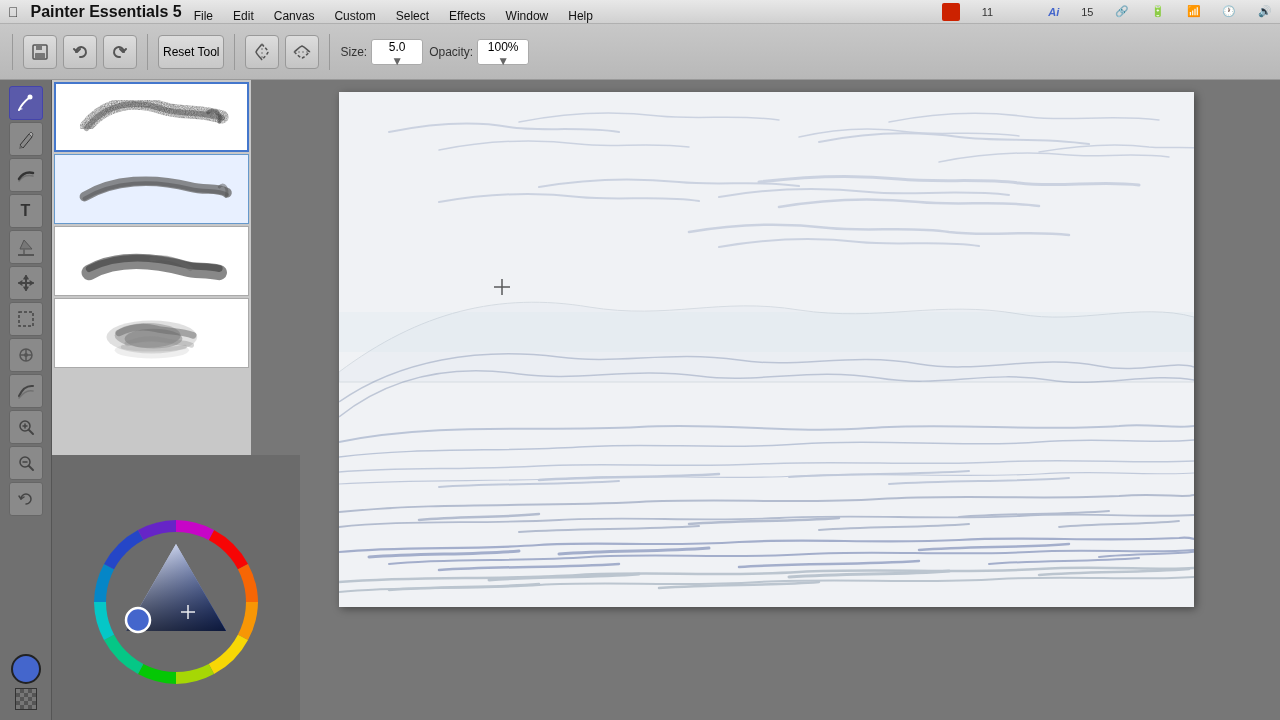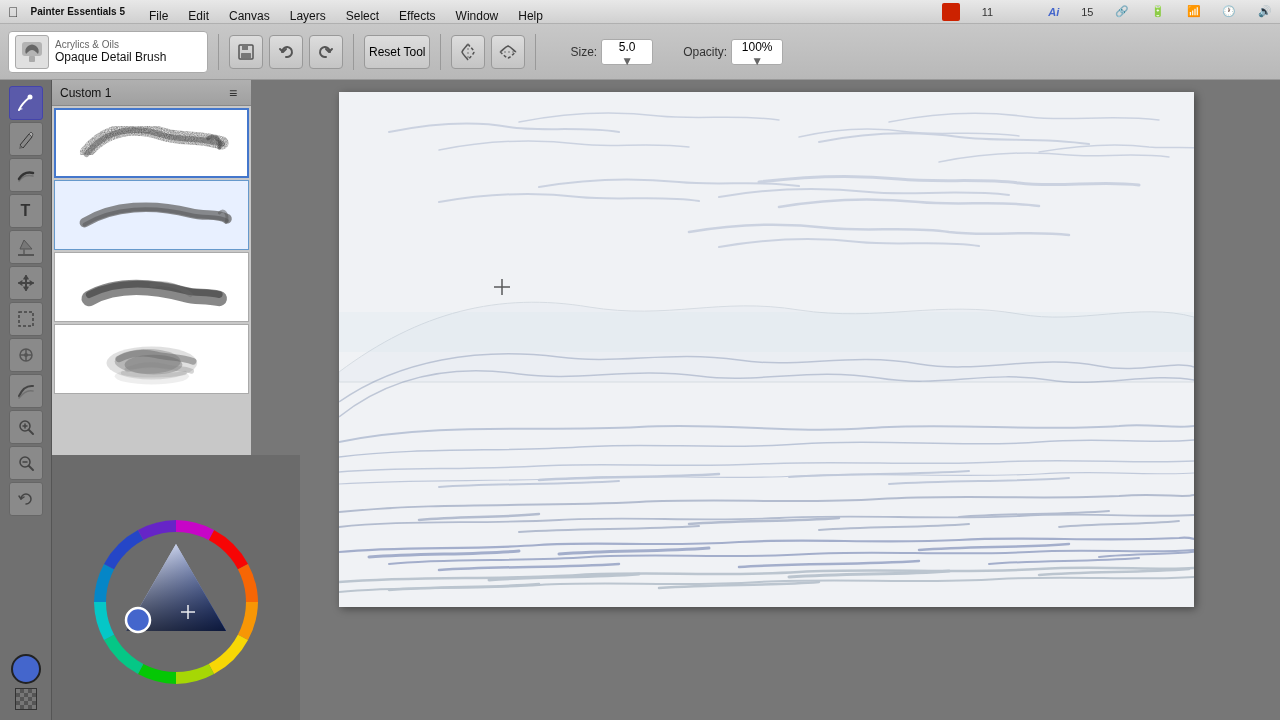--- a/index.html
+++ b/index.html
@@ -24,23 +24,22 @@
       padding: 0 8px;
       gap: 4px;
     }
     .apple-logo {
       font-size: 14px;
       margin-right: 8px;
       color: #333;
     }
     .app-name {
       font-weight: bold;
-      font-size: 10px;
+      font-size: 16px;
       color: #111;
-      margin-right: 12px;
       text-align: center;
     }
     .menu-item {
       padding: 0 8px;
       height: 24px;
       line-height: 24px;
       color: #111;
       font-size: 12px;
       cursor: default;
       border-radius: 3px;
@@ -115,21 +114,21 @@
       border-radius: 4px;
       padding: 6px 4px;
       font-size: 12px;
       cursor: pointer;
       height: 34px;
     }
 
     .size-group, .opacity-group {
       display: flex; align-items: center; gap: 4px;
     }
-    .size-label, .opacity-label { font-size: 12px; color: #333; margin-left: 24px; }
+    .size-label, .opacity-label { font-size: 12px; color: #333; }
     .size-input, .opacity-input {
       width: 52px; height: 26px;
       border: 1px solid #aaa;
       border-radius: 3px;
       background: white;
       font-size: 12px;
       padding: 0 4px;
       display: flex; align-items: center; justify-content: space-between; flex-direction: column;
     }
     .size-input span, .opacity-input span { font-size: 12px; }
@@ -261,52 +260,39 @@
   </style>
 </head>
 <body>
 
 <div id="menubar">
   <span class="apple-logo"></span>
   <span class="app-name">Painter Essentials 5</span>
   <span class="menu-item">File</span>
   <span class="menu-item">Edit</span>
   <span class="menu-item">Canvas</span>
-  <span class="menu-item">Layers</span>
+  <span class="menu-item">Custom</span>
   <span class="menu-item">Select</span>
   <span class="menu-item">Effects</span>
   <span class="menu-item">Window</span>
   <span class="menu-item">Help</span>
   <div class="menu-right">
     <span class="antivirus-icon"></span>
     <span>11</span>
     <span style="font-size:11px; color:#4466cc; font-style:italic; font-weight:bold;margin-left:33px;">Ai</span>
     <span>15</span>
     <span>🔗</span>
     <span>🔋</span>
     <span>📶</span>
     <span>🕐</span>
     <span>🔊</span>
   </div>
 </div>
 
 <div id="toolbar">
-  <div class="brush-selector">
-    <div class="brush-icon-box">
-      <svg width="28" height="28" viewBox="0 0 28 28">
-        <rect x="4" y="4" width="20" height="14" rx="3" fill="#888" opacity="0.5"></rect>
-        <rect x="11" y="18" width="6" height="6" rx="1" fill="#aaa"></rect>
-        <path d="M10 8 Q14 5 18 8 Q22 11 20 16 L18 14 Q14 10 10 14 L8 16 Q6 11 10 8Z" fill="#666"></path>
-      </svg>
-    </div>
-    <div class="brush-name-box">
-      <span class="brush-category">Acrylics &amp; Oils</span>
-      <span class="brush-name">Opaque Detail Brush</span>
-    </div>
-  </div>
 
   <div class="toolbar-sep"></div>
 
   <div class="tb-btn" title="Save">
     <svg width="18" height="18" viewBox="0 0 18 18">
       <rect x="2" y="2" width="14" height="14" rx="1" fill="none" stroke="#555" stroke-width="1.5"></rect>
       <rect x="5" y="2" width="6" height="5" rx="0.5" fill="#777"></rect>
       <rect x="4" y="10" width="10" height="5" rx="0.5" fill="#777"></rect>
     </svg>
   </div>
@@ -445,24 +431,20 @@
       </svg>
     </div>
 
     <div style="margin-top: auto; display: flex; flex-direction: column; align-items: center; gap: 4px; padding: 4px 0;">
       <div style="width:30px; height:30px; border-radius:50%; background:#4466cc; border:2px solid #222; cursor:pointer;"></div>
       <div style="width:22px; height:22px; background: repeating-conic-gradient(#555 0% 25%, #777 0% 50%) 0 0 / 8px 8px; border:1px solid #333; cursor:pointer;"></div>
     </div>
   </div>
 
   <div id="brushpanel">
-    <div class="panel-header">
-      <span class="panel-title">Custom 1</span>
-      <div class="panel-menu-btn">≡</div>
-    </div>
 
     <div class="brush-list">
 
       <div class="brush-preview-item selected">
         <svg class="brush-svg" viewBox="0 0 160 60" xmlns="http://www.w3.org/2000/svg">
           <defs>
             <filter id="rough1">
                 <feTurbulence type="fractalNoise" baseFrequency="0.9" numOctaves="4" result="noisy"></feTurbulence>
                 <feComposite in="SourceGraphic" in2="noisy" operator="in"></feComposite>
               </filter>

